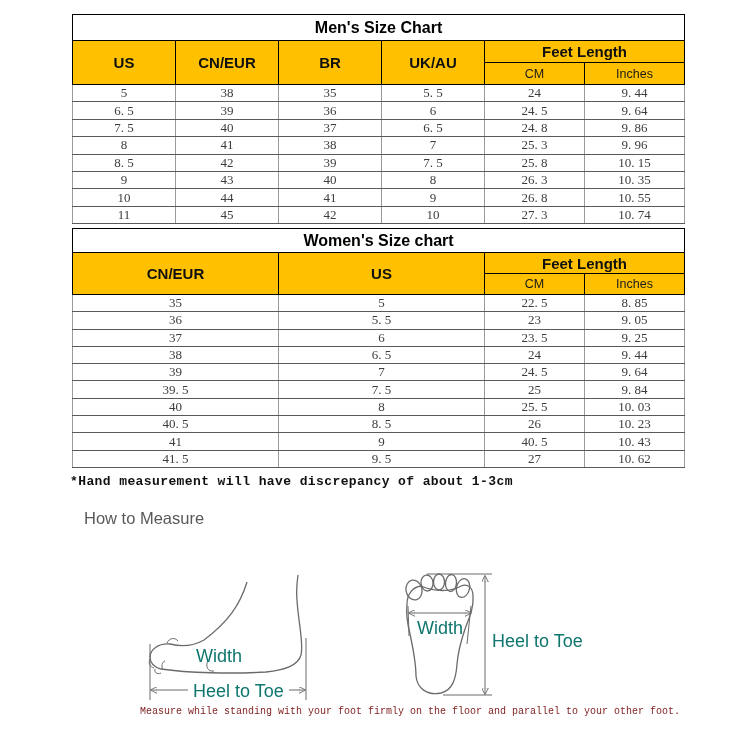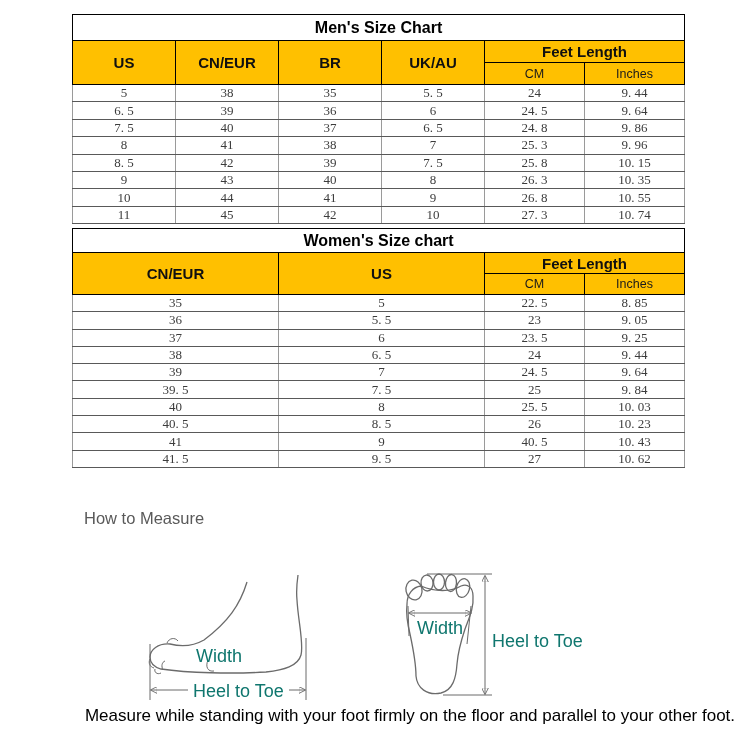--- a/index.html
+++ b/index.html
@@ -38,21 +38,21 @@
              font-size:12.5px;color:#2b2b2b;}
 
   
   .diagram{position:absolute;}
   .diag-label{position:absolute;font-size:18px;color:#0f766e;white-space:nowrap;}
   .on-line{background:#fff;padding:0 5px;}
   svg path, svg line, svg ellipse{stroke:#6b6b6b;fill:none;stroke-width:1.3;}
   svg .thin{stroke-width:1;}
 
   .caption{position:absolute;left:70px;top:706px;width:680px;text-align:center;
-           font-size:17px;color:#000000;}
+           font-size:10px;color:#7f1d1d;font-family:Liberation Mono, monospace;}
 </style>
 </head>
 <body>
 
 <div id="page">
 
   <table class="size-table men" style="left:72px;top:14px;width:612px;">
     <colgroup>
       <col style="width:103px">
         <col style="width:103px">
@@ -224,20 +224,21 @@
         <tr>
           <td>41. 5</td>
           <td>9. 5</td>
           <td>27</td>
           <td>10. 62</td>
         </tr>
       </tbody>
   </table>
 
   <div class="notes">
+    <div>*Hand measurement will have discrepancy of about 1-3cm</div>
   </div>
 
   <div class="howto-heading">How to Measure</div>
 
   <svg class="diagram" style="left:140px;top:560px;" width="180" height="145" viewBox="0 0 180 145">
     <defs>
       <marker id="arr1" viewBox="0 0 10 10" refX="9" refY="5" markerWidth="7" markerHeight="7" orient="auto-start-reverse">
         <path d="M0,0 L10,5 L0,10 z" fill="#6b6b6b" stroke="none"></path>
       </marker>
     </defs>

